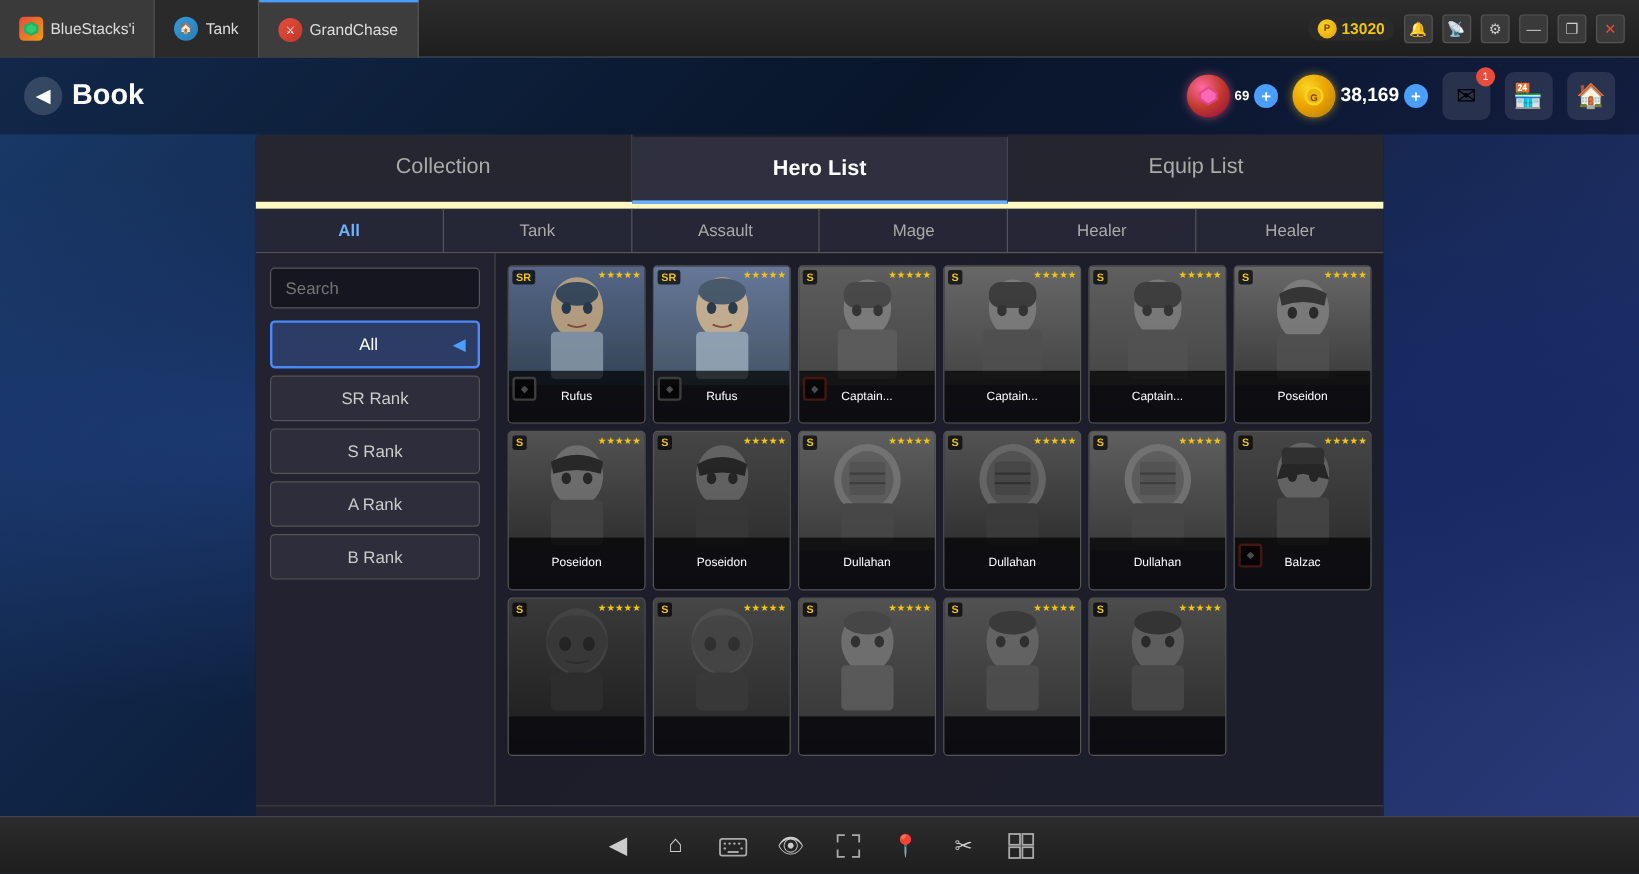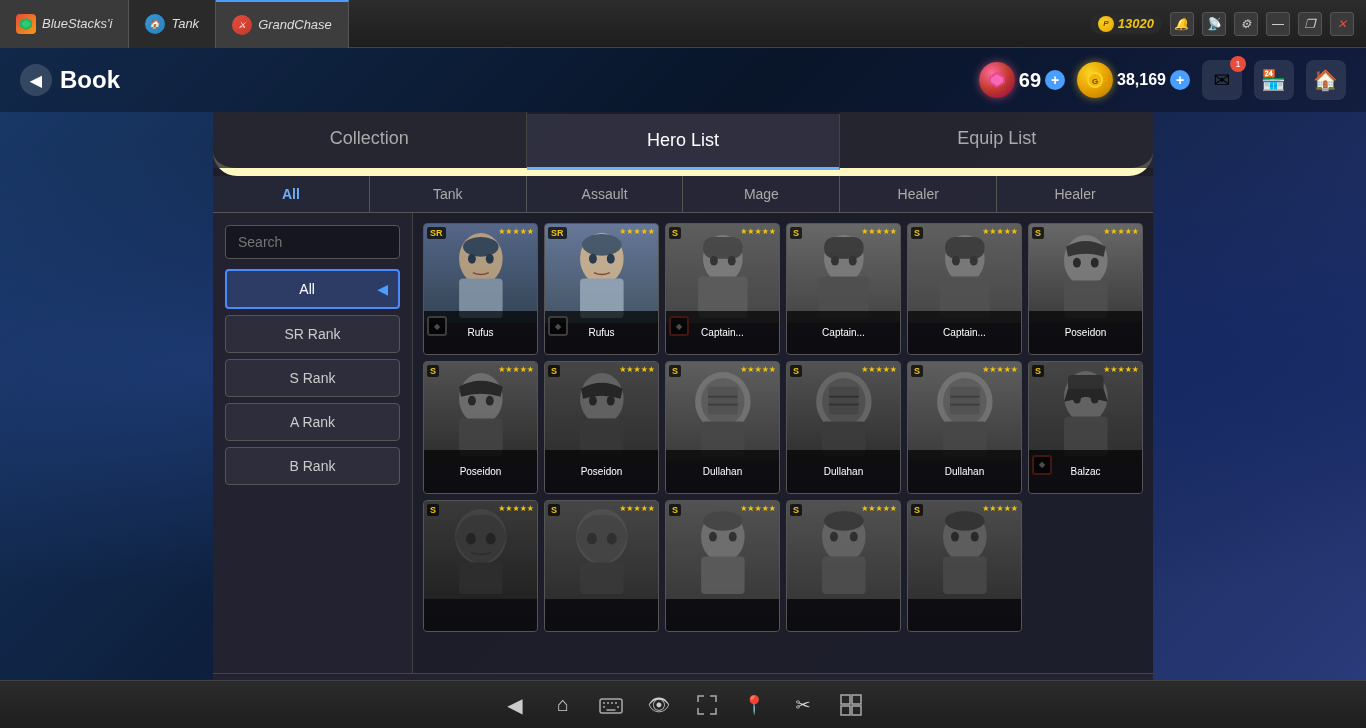--- a/index.html
+++ b/index.html
@@ -4,21 +4,21 @@
   <style>
     * { margin: 0; padding: 0; box-sizing: border-box; }
     body { width: 1366px; height: 728px; overflow: hidden; font-family: 'Arial', sans-serif; background: #1a2a4a; }
 
     
     .taskbar {
       width: 100%; height: 48px;
       background: linear-gradient(180deg, #2c2c2c 0%, #1e1e1e 100%);
       display: flex; align-items: center;
       border-bottom: 1px solid #444;
-      position: relative; z-index: 100; font-style: italic;
+      position: relative; z-index: 100;
     }
     .taskbar-left { display: flex; align-items: center; gap: 0; }
     .taskbar-app {
       display: flex; align-items: center; gap: 6px;
       padding: 0 16px; height: 48px;
       background: #3a3a3a; border-right: 1px solid #555;
     }
     .taskbar-app-icon {
       width: 20px; height: 20px; border-radius: 4px;
       background: linear-gradient(135deg, #e74c3c, #f39c12);
@@ -112,21 +112,21 @@
     }
     .resource-gem {
       display: flex; align-items: center; gap: 4px;
     }
     .gem-icon {
       width: 36px; height: 36px; border-radius: 50%;
       background: radial-gradient(circle at 35% 30%, #ff6b9d, #c0392b, #8e044a);
       display: flex; align-items: center; justify-content: center;
       font-size: 14px; box-shadow: 0 0 8px rgba(255,107,157,0.5);
     }
-    .gem-count { color: white; font-size: 20px; font-weight: bold; }
+    .gem-count { color: white; font-size: 11px; font-weight: bold; }
     .add-btn {
       width: 20px; height: 20px; border-radius: 50%;
       background: #4a9eff; display: flex; align-items: center; justify-content: center;
       color: white; font-size: 14px; font-weight: bold; cursor: pointer;
     }
     .gold-icon {
       width: 36px; height: 36px; border-radius: 50%;
       background: radial-gradient(circle at 35% 30%, #f9d423, #e8a000, #b07800);
       display: flex; align-items: center; justify-content: center;
       font-size: 14px; box-shadow: 0 0 8px rgba(249,212,35,0.5);
@@ -150,31 +150,31 @@
       position: relative; z-index: 10;
       margin: 0 auto;
       width: 940px;
       background: rgba(30,30,40,0.95);
       border-radius: 4px;
       overflow: hidden;
     }
 
     
     .tab-bar {
-      display: flex; border-bottom: 8px solid #fef9c3; border-radius: 24px;
+      display: flex; border-bottom: 6px solid #fef9c3;
     }
     .tab {
       flex: 1; text-align: center; padding: 16px;
       font-size: 18px; color: #aaa; cursor: pointer;
       background: rgba(40,40,50,0.8);
       border-right: 1px solid #444;
     }
     .tab:last-child { border-right: none; }
     .tab.active {
-      color: white; font-weight: normal;
+      color: white; font-weight: bold;
       background: rgba(50,50,65,0.9);
       border-bottom: 3px solid #6ab0ff;
       position: relative; top: 2px;
     }
 
     
     .filter-bar {
       display: flex; border-bottom: 1px solid #555;
       background: rgba(40,40,55,0.9);
     }

